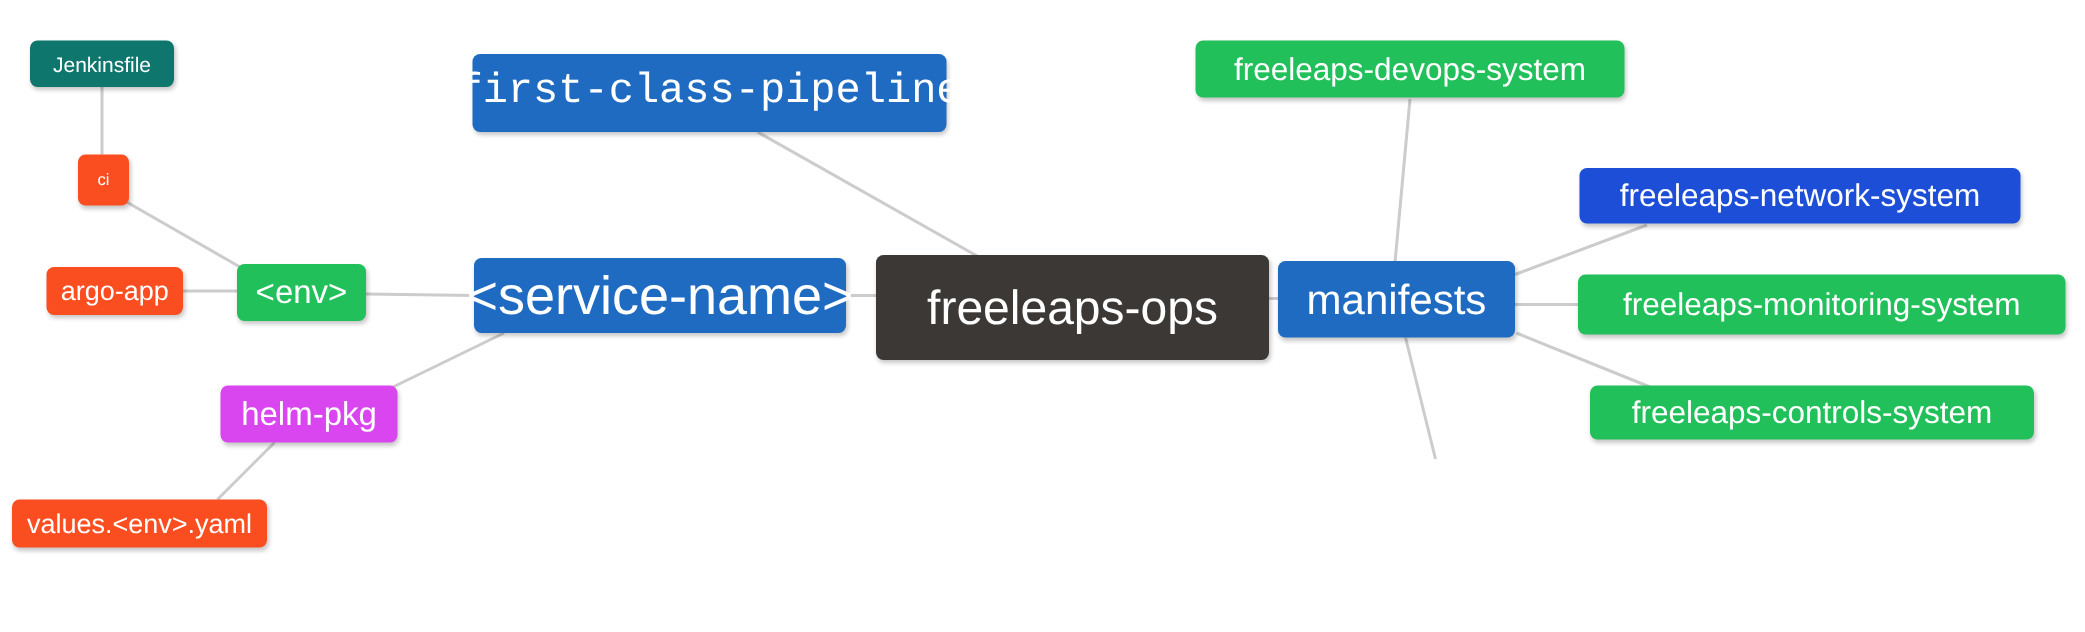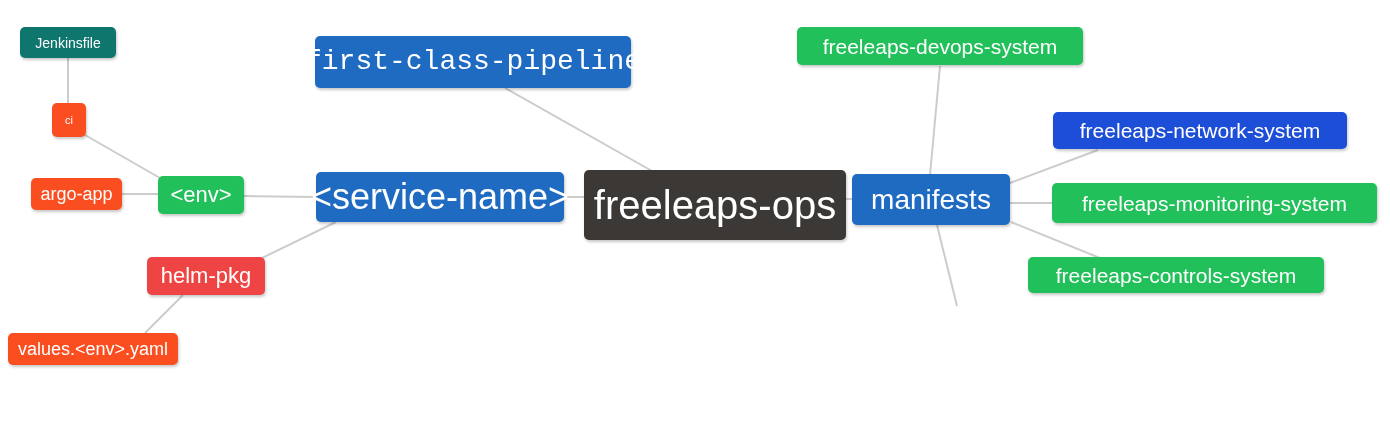--- a/index.html
+++ b/index.html
@@ -62,43 +62,43 @@
     </div>
     <div class="node" style="left: 52px; top: 103px; width: 34px; height: 34px; background: rgb(250, 78, 33); color: rgb(255, 255, 255); font-size: 11px;">
       <span>ci</span>
     </div>
     <div class="node" style="left: 31px; top: 178px; width: 91px; height: 32px; background: rgb(250, 78, 33); color: rgb(255, 255, 255); font-size: 18px;">
       <span>argo-app</span>
     </div>
     <div class="node" style="left: 158px; top: 176px; width: 86px; height: 38px; background: rgb(34, 192, 90); color: rgb(255, 255, 255); font-size: 22px;">
       <span>&lt;env&gt;</span>
     </div>
-    <div class="node" style="left: 147px; top: 257px; width: 118px; height: 38px; background: #ef4444; color: rgb(255, 255, 255); font-size: 22px;">
+    <div class="node" style="left: 147px; top: 257px; width: 118px; height: 38px; background: #d946ef; color: rgb(255, 255, 255); font-size: 22px;">
       <span>helm-pkg</span>
     </div>
     <div class="node" style="left: 8px; top: 333px; width: 170px; height: 32px; background: rgb(250, 78, 33); color: rgb(255, 255, 255); font-size: 18px;">
       <span>values.&lt;env&gt;.yaml</span>
     </div>
     <div class="node" style="left: 315px; top: 36px; width: 316px; height: 52px; background: rgb(30, 107, 193); color: rgb(255, 255, 255); font-size: 28px; font-family: Liberation Mono, monospace;">
       <span>first-class-pipeline</span>
     </div>
     <div class="node" style="left: 316px; top: 172px; width: 248px; height: 50px; background: rgb(30, 107, 193); color: rgb(255, 255, 255); font-size: 36px;">
       <span>&lt;service-name&gt;</span>
     </div>
-    <div class="node" style="left: 584px; top: 170px; width: 262px; height: 70px; background: rgb(59, 56, 53); color: rgb(255, 255, 255); font-size: 40px;">
+    <div class="node" style="left: 584px; top: 170px; width: 262px; height: 70px; background: rgb(59, 56, 53); color: rgb(255, 255, 255); font-size: 32px;">
       <span>freeleaps-ops</span>
     </div>
     <div class="node" style="left: 852px; top: 174px; width: 158px; height: 51px; background: rgb(30, 107, 193); color: rgb(255, 255, 255); font-size: 28px;">
       <span>manifests</span>
     </div>
     <div class="node" style="left: 797px; top: 27px; width: 286px; height: 38px; background: rgb(34, 192, 90); color: rgb(255, 255, 255); font-size: 21px;">
       <span>freeleaps-devops-system</span>
     </div>
     <div class="node" style="left: 1053px; top: 112px; width: 294px; height: 37px; background: #1d4ed8; color: rgb(255, 255, 255); font-size: 21px;">
       <span>freeleaps-network-system</span>
     </div>
     <div class="node" style="left: 1052px; top: 183px; width: 325px; height: 40px; background: rgb(34, 192, 90); color: rgb(255, 255, 255); font-size: 21px;">
       <span>freeleaps-monitoring-system</span>
     </div>
-    <div class="node" style="left: 1028px; top: 257px; width: 296px; height: 36px; background: rgb(34, 192, 90); color: rgb(255, 255, 255); font-size: 21px;">
+    <div class="node" style="left: 1060px; top: 257px; width: 296px; height: 36px; background: rgb(34, 192, 90); color: rgb(255, 255, 255); font-size: 21px;">
       <span>freeleaps-controls-system</span>
     </div>
   </div>
 
 </body></html>

